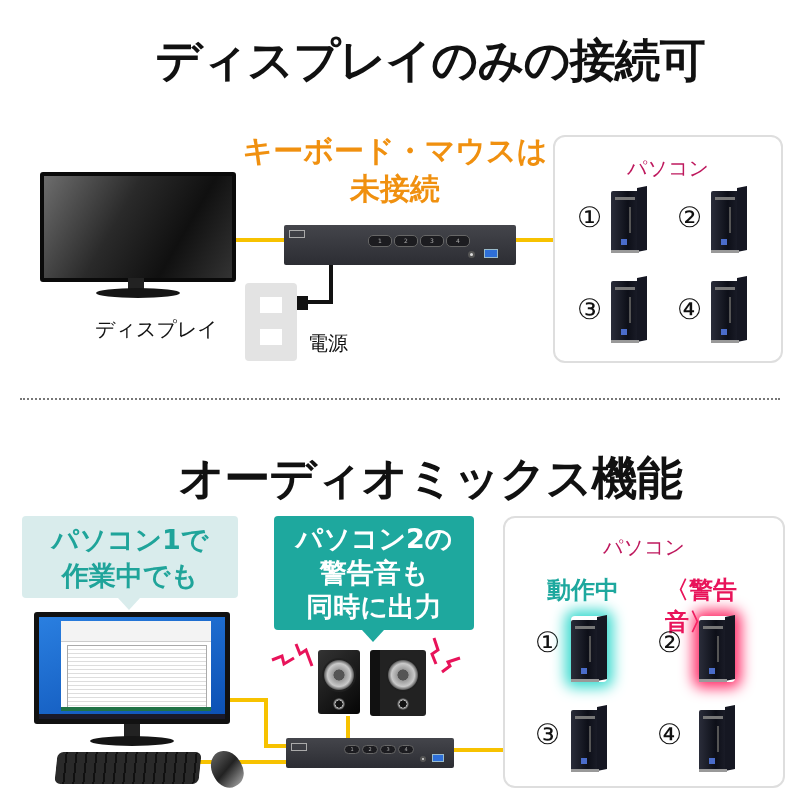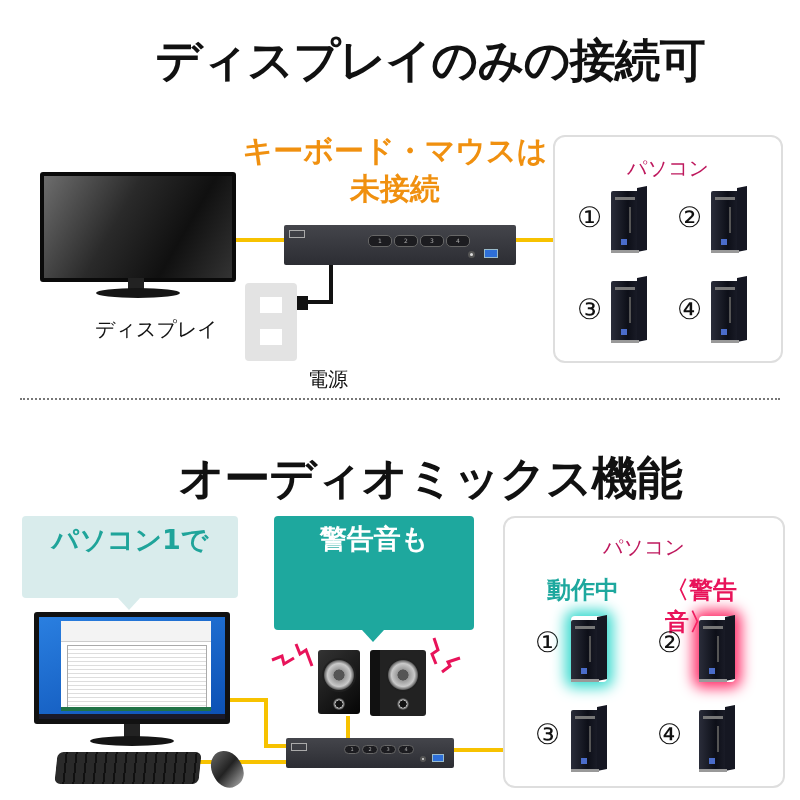--- a/index.html
+++ b/index.html
@@ -55,21 +55,21 @@
   <div class="monitor-screen" style="left:0;top:0;width:188px;height:102px;"></div>
   <div class="abs" style="left:88px;top:106px;width:16px;height:12px;background:#222;"></div>
   <div class="abs" style="left:56px;top:116px;width:84px;height:10px;border-radius:50%;background:#151515;"></div>
 </div>
 <div class="abs" style="left:80px;top:316px;font-size:20px;color:#111;margin-left:15px;">ディスプレイ</div>
 
 <div class="outlet" style="left:245px;top:283px;width:52px;height:78px;">
   <div class="sock" style="left:15px;top:14px;"></div>
   <div class="sock" style="left:15px;top:46px;"></div>
 </div>
-<div class="abs" style="left:308px;top:330px;font-size:20px;color:#111;margin-top:36px;">電源</div>
+<div class="abs" style="left:308px;top:330px;font-size:20px;color:#111;">電源</div>
 
 <div class="orange-text" style="left:240px;top:132px;width:310px;">
   <div>キーボード・マウスは</div>
   <div>未接続</div>
 </div>
 
 <div class="kvm" style="left:284px;top:225px;width:232px;height:40px;">
   <div class="logo"></div>
   <div class="btn" style="left:84px;top:10px;">1</div>
   <div class="btn" style="left:110px;top:10px;">2</div>
@@ -118,25 +118,28 @@
       <div class="foot"></div>
     </div>
 </div>
 
 <div class="dots"></div>
 
 <div class="title title2">オーディオミックス機能</div>
 
 <div class="bubble bubble-light" style="left:22px;top:516px;width:216px;height:82px;font-size:27px;line-height:36px;padding-top:6px;box-sizing:border-box;">
   <div>パソコン1で</div>
+  <div>作業中でも</div>
 </div>
 <div class="caret" style="left:118px;top:598px;border-top:12px solid #d9ecec;"></div>
 
 <div class="bubble bubble-dark" style="left:274px;top:516px;width:200px;height:114px;font-size:27px;line-height:34px;padding-top:6px;box-sizing:border-box;">
+  <div>パソコン2の</div>
   <div>警告音も</div>
+  <div>同時に出力</div>
 </div>
 <div class="caret" style="left:362px;top:630px;border-top:12px solid #1ea89e;"></div>
 
 <div class="wire" style="left:228px;top:698px;width:40px;height:4px;"></div>
 <div class="wire" style="left:264px;top:698px;width:4px;height:50px;"></div>
 <div class="wire" style="left:264px;top:744px;width:24px;height:4px;"></div>
 <div class="wire" style="left:196px;top:760px;width:92px;height:4px;"></div>
 <div class="wire" style="left:346px;top:716px;width:4px;height:24px;"></div>
 <div class="wire" style="left:452px;top:748px;width:52px;height:4px;"></div>
 

